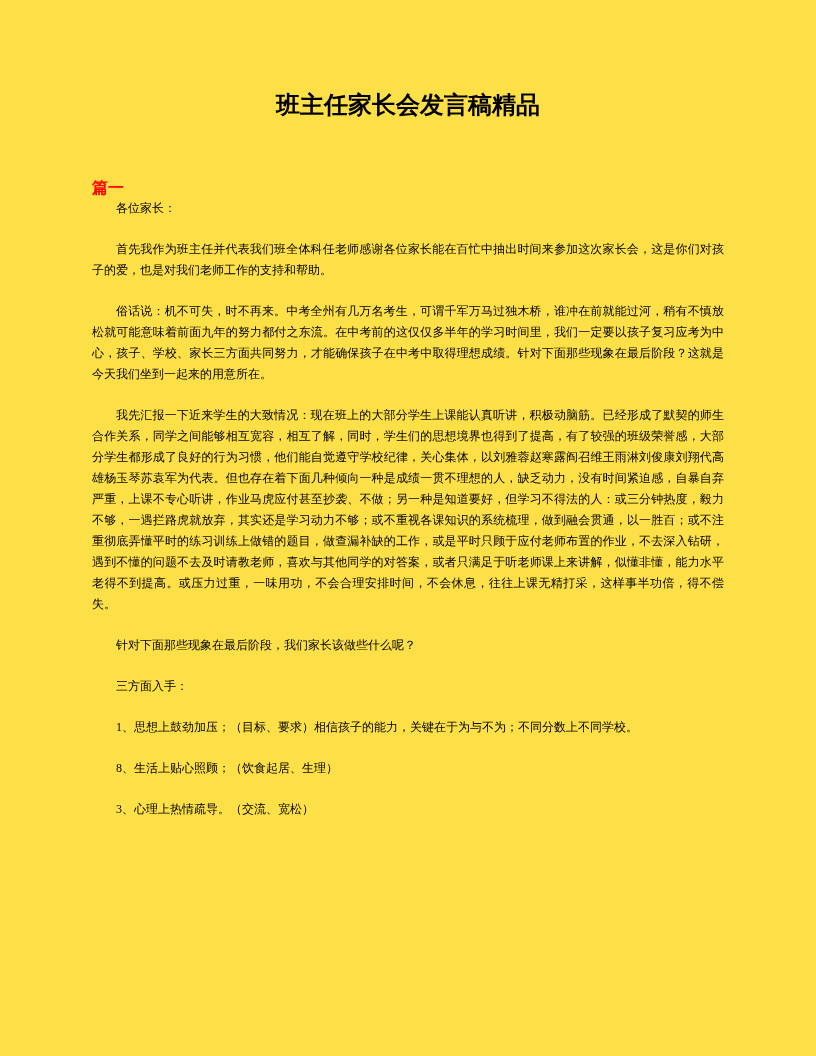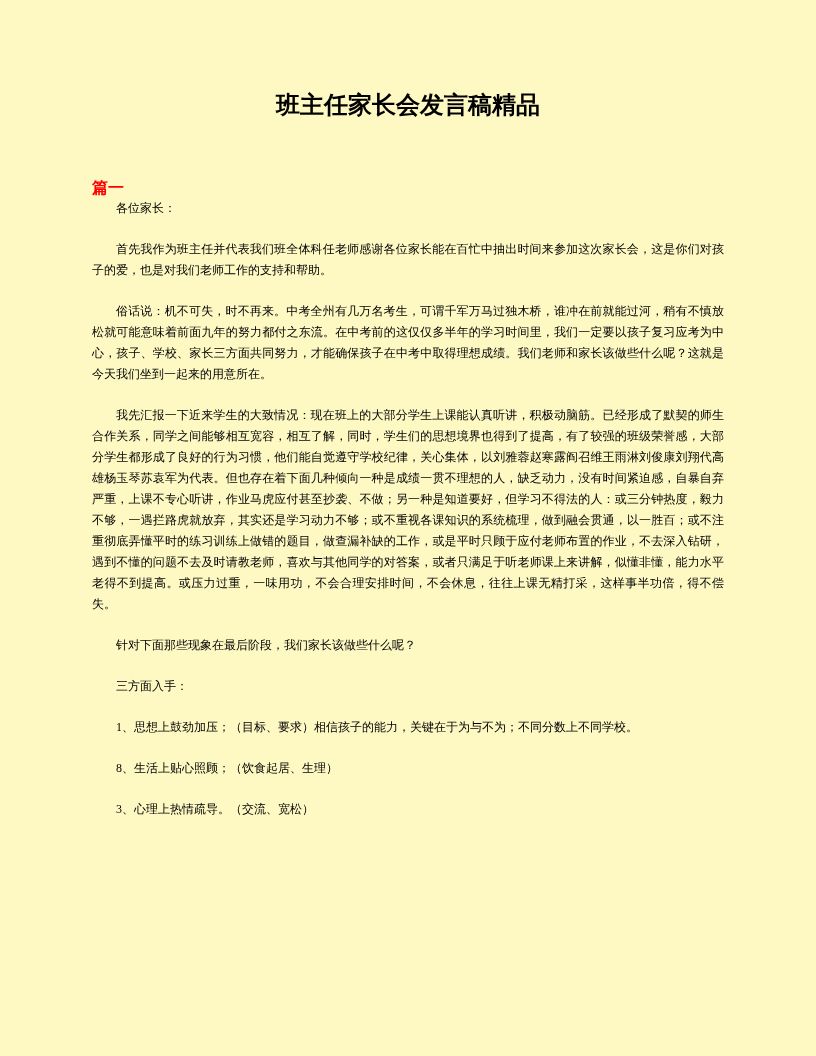--- a/index.html
+++ b/index.html
@@ -5,21 +5,21 @@
   html, body {
     margin: 0;
     padding: 0;
     background: #ffffff;
   }
   .page {
     position: relative;
     width: 816px;
     height: 1056px;
     margin: 0 auto;
-    background: #fef9c3;
+    background: #fde047;
     box-sizing: border-box;
     padding: 90px 92px 0 92px;
     font-family: "Liberation Serif", "DejaVu Serif", serif;
     color: #000000;
     overflow: hidden;
   }
   .doc-title {
     font-size: 24px;
     line-height: 31px;
     font-weight: bold;
@@ -53,21 +53,21 @@
 
 <div class="page">
   <h1 class="doc-title">班主任家长会发言稿精品</h1>
 
   <p class="section-label">篇一</p>
 
   <p class="para salutation">各位家长：</p>
 
   <p class="para">首先我作为班主任并代表我们班全体科任老师感谢各位家长能在百忙中抽出时间来参加这次家长会，这是你们对孩子的爱，也是对我们老师工作的支持和帮助。</p>
 
-  <p class="para">俗话说：机不可失，时不再来。中考全州有几万名考生，可谓千军万马过独木桥，谁冲在前就能过河，稍有不慎放松就可能意味着前面九年的努力都付之东流。在中考前的这仅仅多半年的学习时间里，我们一定要以孩子复习应考为中心，孩子、学校、家长三方面共同努力，才能确保孩子在中考中取得理想成绩。我们老师和家长该做些什么呢？这就是今天我们坐到一起来的用意所在。</p>
+  <p class="para">俗话说：机不可失，时不再来。中考全州有几万名考生，可谓千军万马过独木桥，谁冲在前就能过河，稍有不慎放松就可能意味着前面九年的努力都付之东流。在中考前的这仅仅多半年的学习时间里，我们一定要以孩子复习应考为中心，孩子、学校、家长三方面共同努力，才能确保孩子在中考中取得理想成绩。针对下面那些现象在最后阶段？这就是今天我们坐到一起来的用意所在。</p>
 
   <p class="para">我先汇报一下近来学生的大致情况：现在班上的大部分学生上课能认真听讲，积极动脑筋。已经形成了默契的师生合作关系，同学之间能够相互宽容，相互了解，同时，学生们的思想境界也得到了提高，有了较强的班级荣誉感，大部分学生都形成了良好的行为习惯，他们能自觉遵守学校纪律，关心集体，以刘雅蓉赵寒露阎召维王雨淋刘俊康刘翔代高雄杨玉琴苏袁军为代表。但也存在着下面几种倾向一种是成绩一贯不理想的人，缺乏动力，没有时间紧迫感，自暴自弃严重，上课不专心听讲，作业马虎应付甚至抄袭、不做；另一种是知道要好，但学习不得法的人：或三分钟热度，毅力不够，一遇拦路虎就放弃，其实还是学习动力不够；或不重视各课知识的系统梳理，做到融会贯通，以一胜百；或不注重彻底弄懂平时的练习训练上做错的题目，做查漏补缺的工作，或是平时只顾于应付老师布置的作业，不去深入钻研，遇到不懂的问题不去及时请教老师，喜欢与其他同学的对答案，或者只满足于听老师课上来讲解，似懂非懂，能力水平老得不到提高。或压力过重，一味用功，不会合理安排时间，不会休息，往往上课无精打采，这样事半功倍，得不偿失。</p>
 
   <p class="para">针对下面那些现象在最后阶段，我们家长该做些什么呢？</p>
 
 
   <p class="para">三方面入手：</p>
 
   <p class="para">1、思想上鼓劲加压；（目标、要求）相信孩子的能力，关键在于为与不为；不同分数上不同学校。</p>
 

